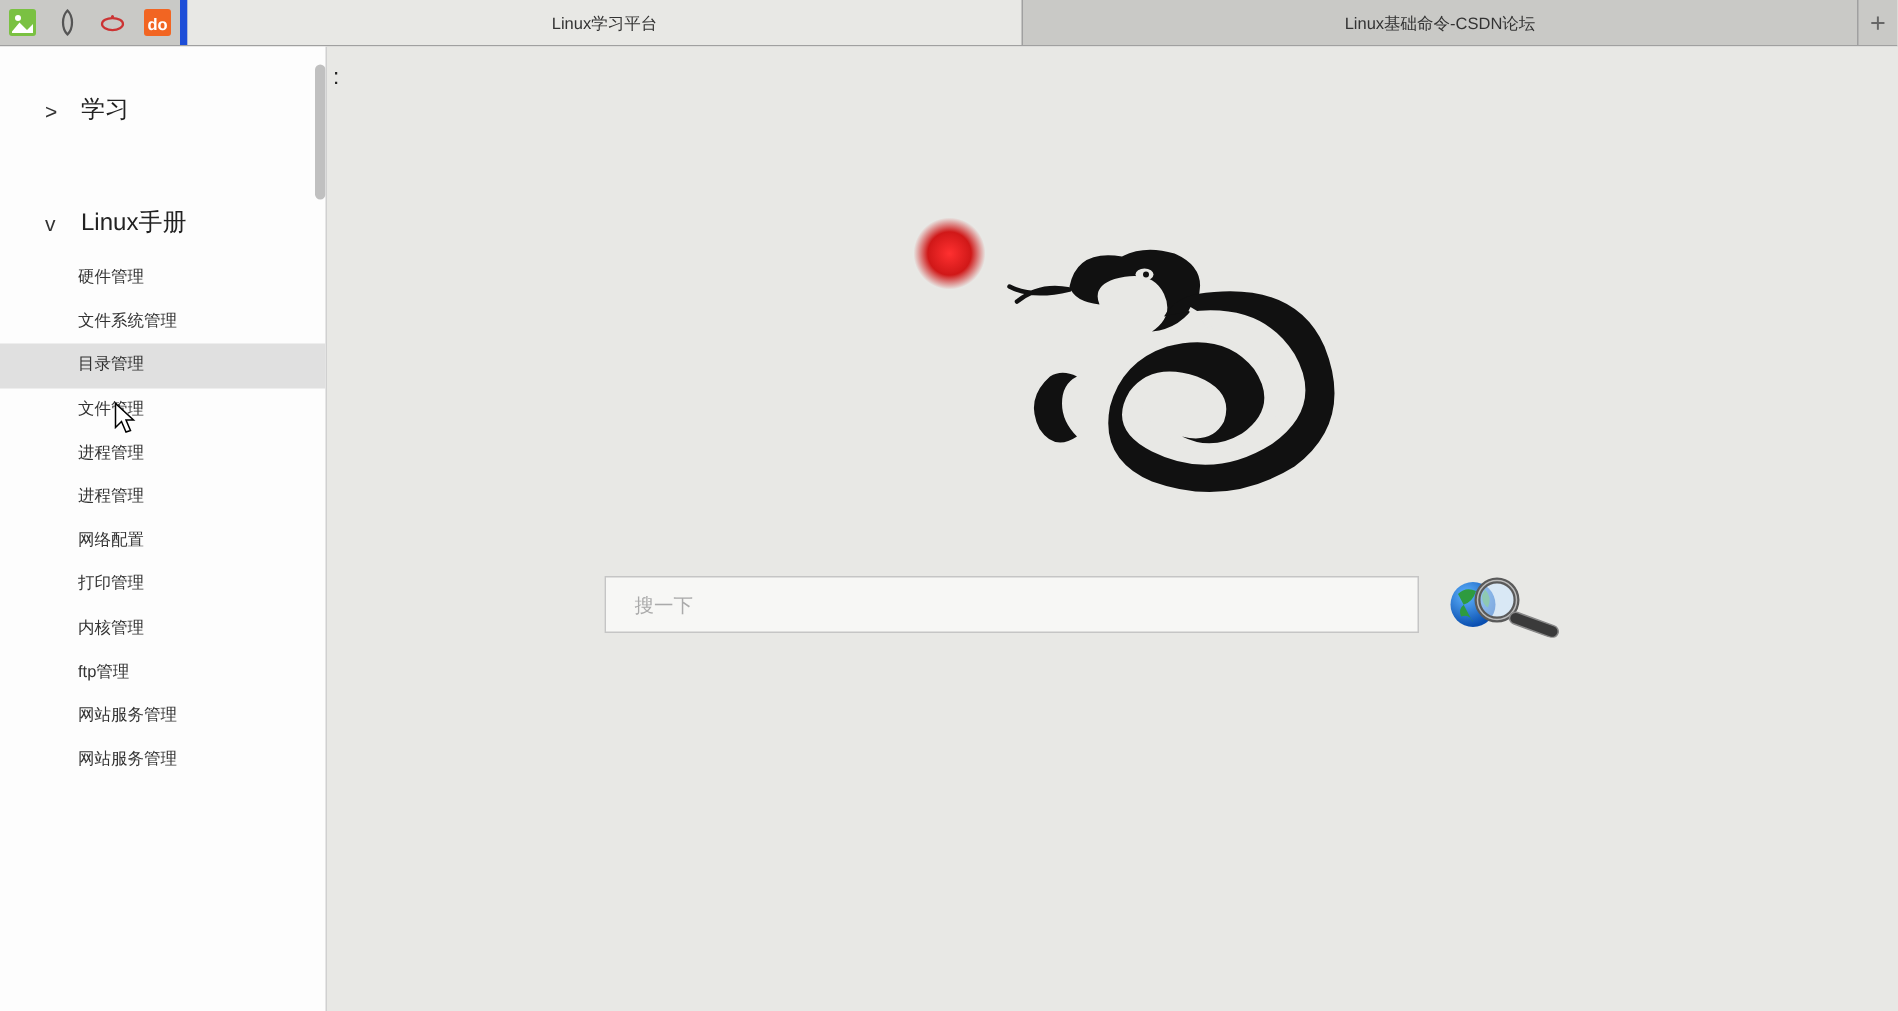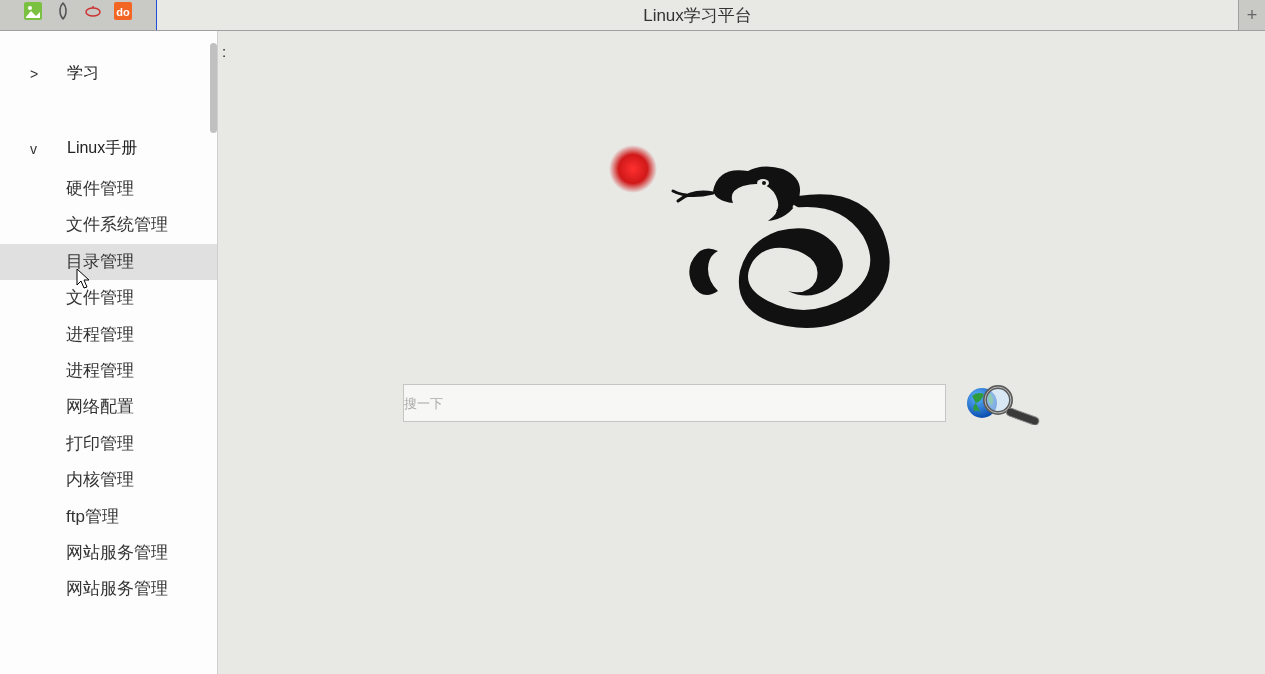--- a/index.html
+++ b/index.html
@@ -13,35 +13,36 @@
   
   .tab-bar {
     display: flex;
     align-items: stretch;
     height: 31px;
     background: #c9c9c6;
     border-bottom: 1px solid #a0a0a0;
   }
   .tab-icons {
     display: flex;
+    align-items: center;
     gap: 8px;
-    padding: 0 22px;
+    padding: 0 4px;
     background: #c9c9c6;
-    border-right: 1px solid #1d4ed8;
+    border-right: 5px solid #1d4ed8;
   }
   .tab-icon-box {
     width: 22px; height: 22px;
     display: flex; align-items: center; justify-content: center;
   }
   .tab {
     flex: 1;
     display: flex;
     align-items: center;
     justify-content: center;
-    font-size: 17px;
+    font-size: 11px;
     color: #333;
     border-right: 1px solid #a0a0a0;
     position: relative;
   }
   .tab.active {
     background: #e8e8e5;
   }
   .tab.inactive {
     background: #c9c9c6;
   }
@@ -81,25 +82,25 @@
     font-weight: 500;
     color: #222;
     cursor: pointer;
   }
   .nav-top .arrow {
     position: absolute;
     left: 30px;
     font-size: 14px;
     color: #333;
   }
-  .nav-top-text { margin-left: 37px; }
+  .nav-top-text { margin-left: 24px; }
   .sub-list { padding-left: 0; }
   .sub-item {
-    padding: 8px 8px 8px 66px;
-    font-size: 17px;
+    padding: 8px 8px 8px 52px;
+    font-size: 11px;
     color: #333;
     cursor: pointer;
     line-height: 1.2;
   }
   .sub-item.hover {
     background: #e0e0e0;
   }
   .spacer { height: 30px; }
   .content {
     flex: 1;
@@ -122,21 +123,21 @@
     top: 350px;
     display: flex;
     align-items: center;
     gap: 16px;
   }
   .search-input {
     width: 543px;
     height: 38px;
     border: 1px solid #c5c5c5;
     background: #f7f7f5;
-    padding: 0 0;
+    padding: 0 19px;
     font-size: 13px;
     color: #999;
     outline: none;
   }
   .search-input::placeholder { color: #aaa; }
   .search-btn {
     width: 84px; height: 44px;
     cursor: pointer;
     display: flex; align-items: center; justify-content: center;
   }
@@ -171,20 +172,23 @@
     </div>
     <div class="tab-icon-box">
       <svg width="20" height="20" viewBox="0 0 20 20">
         <rect x="1" y="1" width="18" height="18" fill="#f26522" rx="2"></rect>
         <text x="10" y="15" text-anchor="middle" font-size="11" font-weight="bold" fill="#fff">do</text>
       </svg>
     </div>
   </div>
   <div class="tab active">
     <span>Linux学习平台</span>
+  </div>
+  <div class="tab inactive">
+    <span>Linux基础命令-CSDN论坛</span>
   </div>
   <div class="tab-add">+</div>
 </div>
 
 <div class="main">
   <div class="sidebar">
     <div class="scroll-handle"></div>
 
     <div class="nav-top" style="position:relative;">
       <span class="arrow">&gt;</span>

